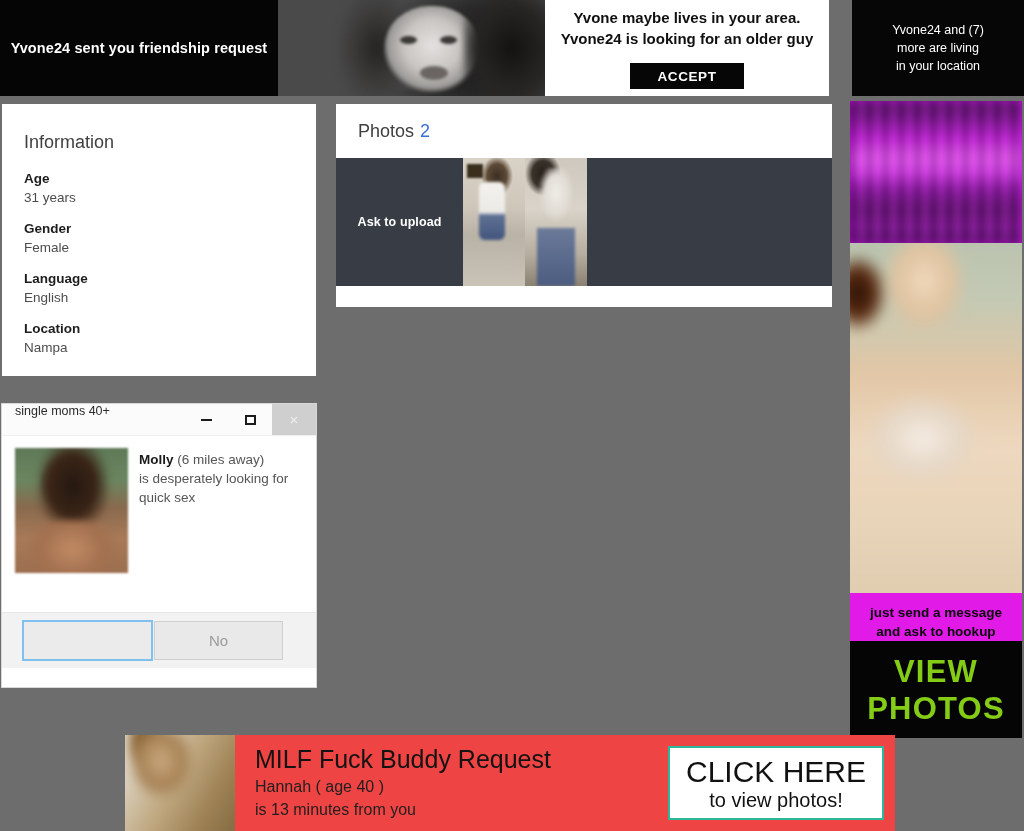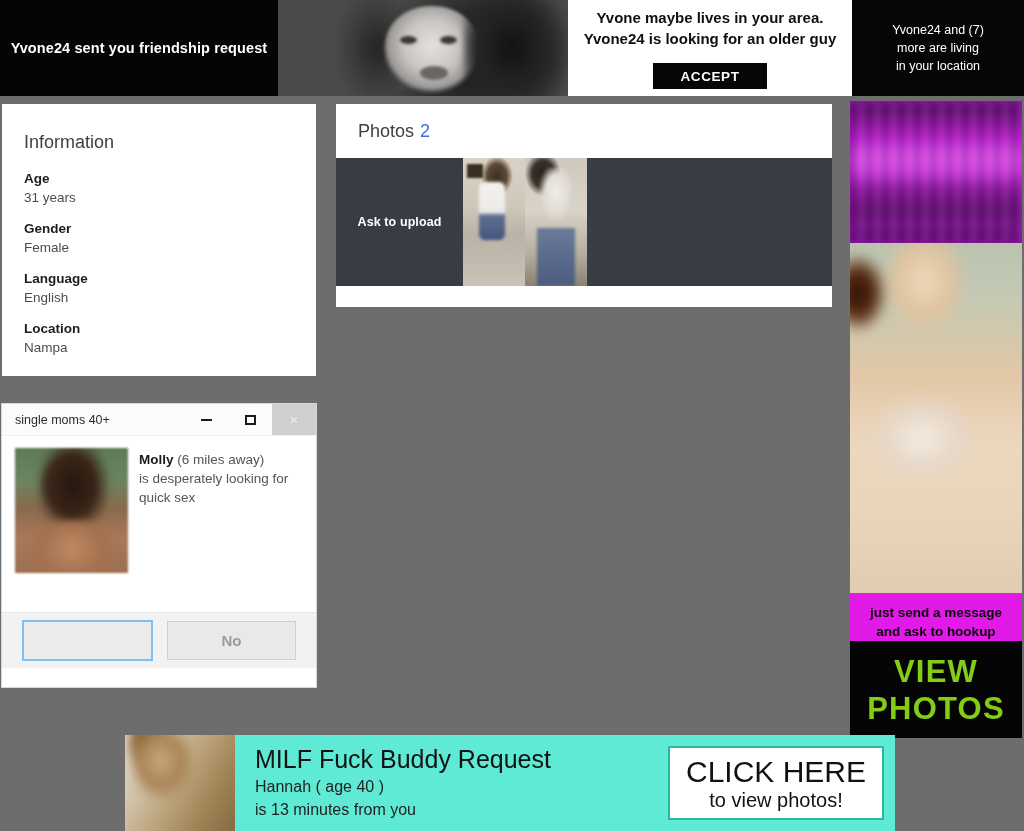--- a/index.html
+++ b/index.html
@@ -92,21 +92,21 @@
   }
   .tb-photo .hair-r {
     position: absolute;
     left: 186px; top: -20px;
     width: 120px; height: 136px;
     background: radial-gradient(ellipse 64px 74px at 40% 50%, #131211 0%, #262524 55%, rgba(60,58,56,0) 100%);
     filter: blur(3px);
   }
   .tb-white {
     position: absolute;
-    left: 568px; top: 0;
+    left: 545px; top: 0;
     width: 284px; height: 96px;
     background: #ffffff;
     display: flex;
     flex-direction: column;
     align-items: center;
     justify-content: flex-start;
     padding-top: 7px;
     box-sizing: border-box;
   }
   .tb-white .ln {
@@ -270,21 +270,21 @@
     position: absolute;
     left: 2px; top: 404px;
     width: 314px; height: 283px;
     background: #ffffff;
     box-shadow: 0 0 0 1px #d7d7d7;
   }
   #dialog .titlebar {
     height: 31px;
     background: #fbfbfb;
     display: flex;
-    align-items: center;
+    align-items: flex-start;
     position: relative;
     border-bottom: 1px solid #f0f0f0;
   }
   #dialog .titlebar .title {
     font-size: 12.5px;
     color: #2b2b2b;
     padding-left: 13px;
   }
   #dialog .wctrls {
     position: absolute;
@@ -384,22 +384,21 @@
     align-items: center;
     justify-content: center;
   }
   #dialog .dbtn.yes {
     width: 127px;
     border: 2px solid #7fc0ef;
     background: #ebebeb;
   }
   #dialog .dbtn.no {
     width: 127px;
-    margin-left: 14px;
-    font-weight: bold;
+    margin-left: 1px;
   }
   #dialog .footer {
     position: absolute;
     left: 0; bottom: 0;
     width: 314px; height: 19px;
     background: #ffffff;
   }
 
   
   #ad-magenta-top {
@@ -480,21 +479,21 @@
     font-weight: bold;
     line-height: 37px;
     letter-spacing: 1.2px;
   }
 
   
   #bottom-banner {
     position: absolute;
     left: 125px; top: 735px;
     width: 770px; height: 96px;
-    background: #5eead4;
+    background: #ef4444;
     display: flex;
     overflow: hidden;
   }
   #bottom-banner .bb-photo {
     width: 110px;
     flex: 0 0 auto;
     position: relative;
     overflow: hidden;
     background: #c8bca8;
   }

